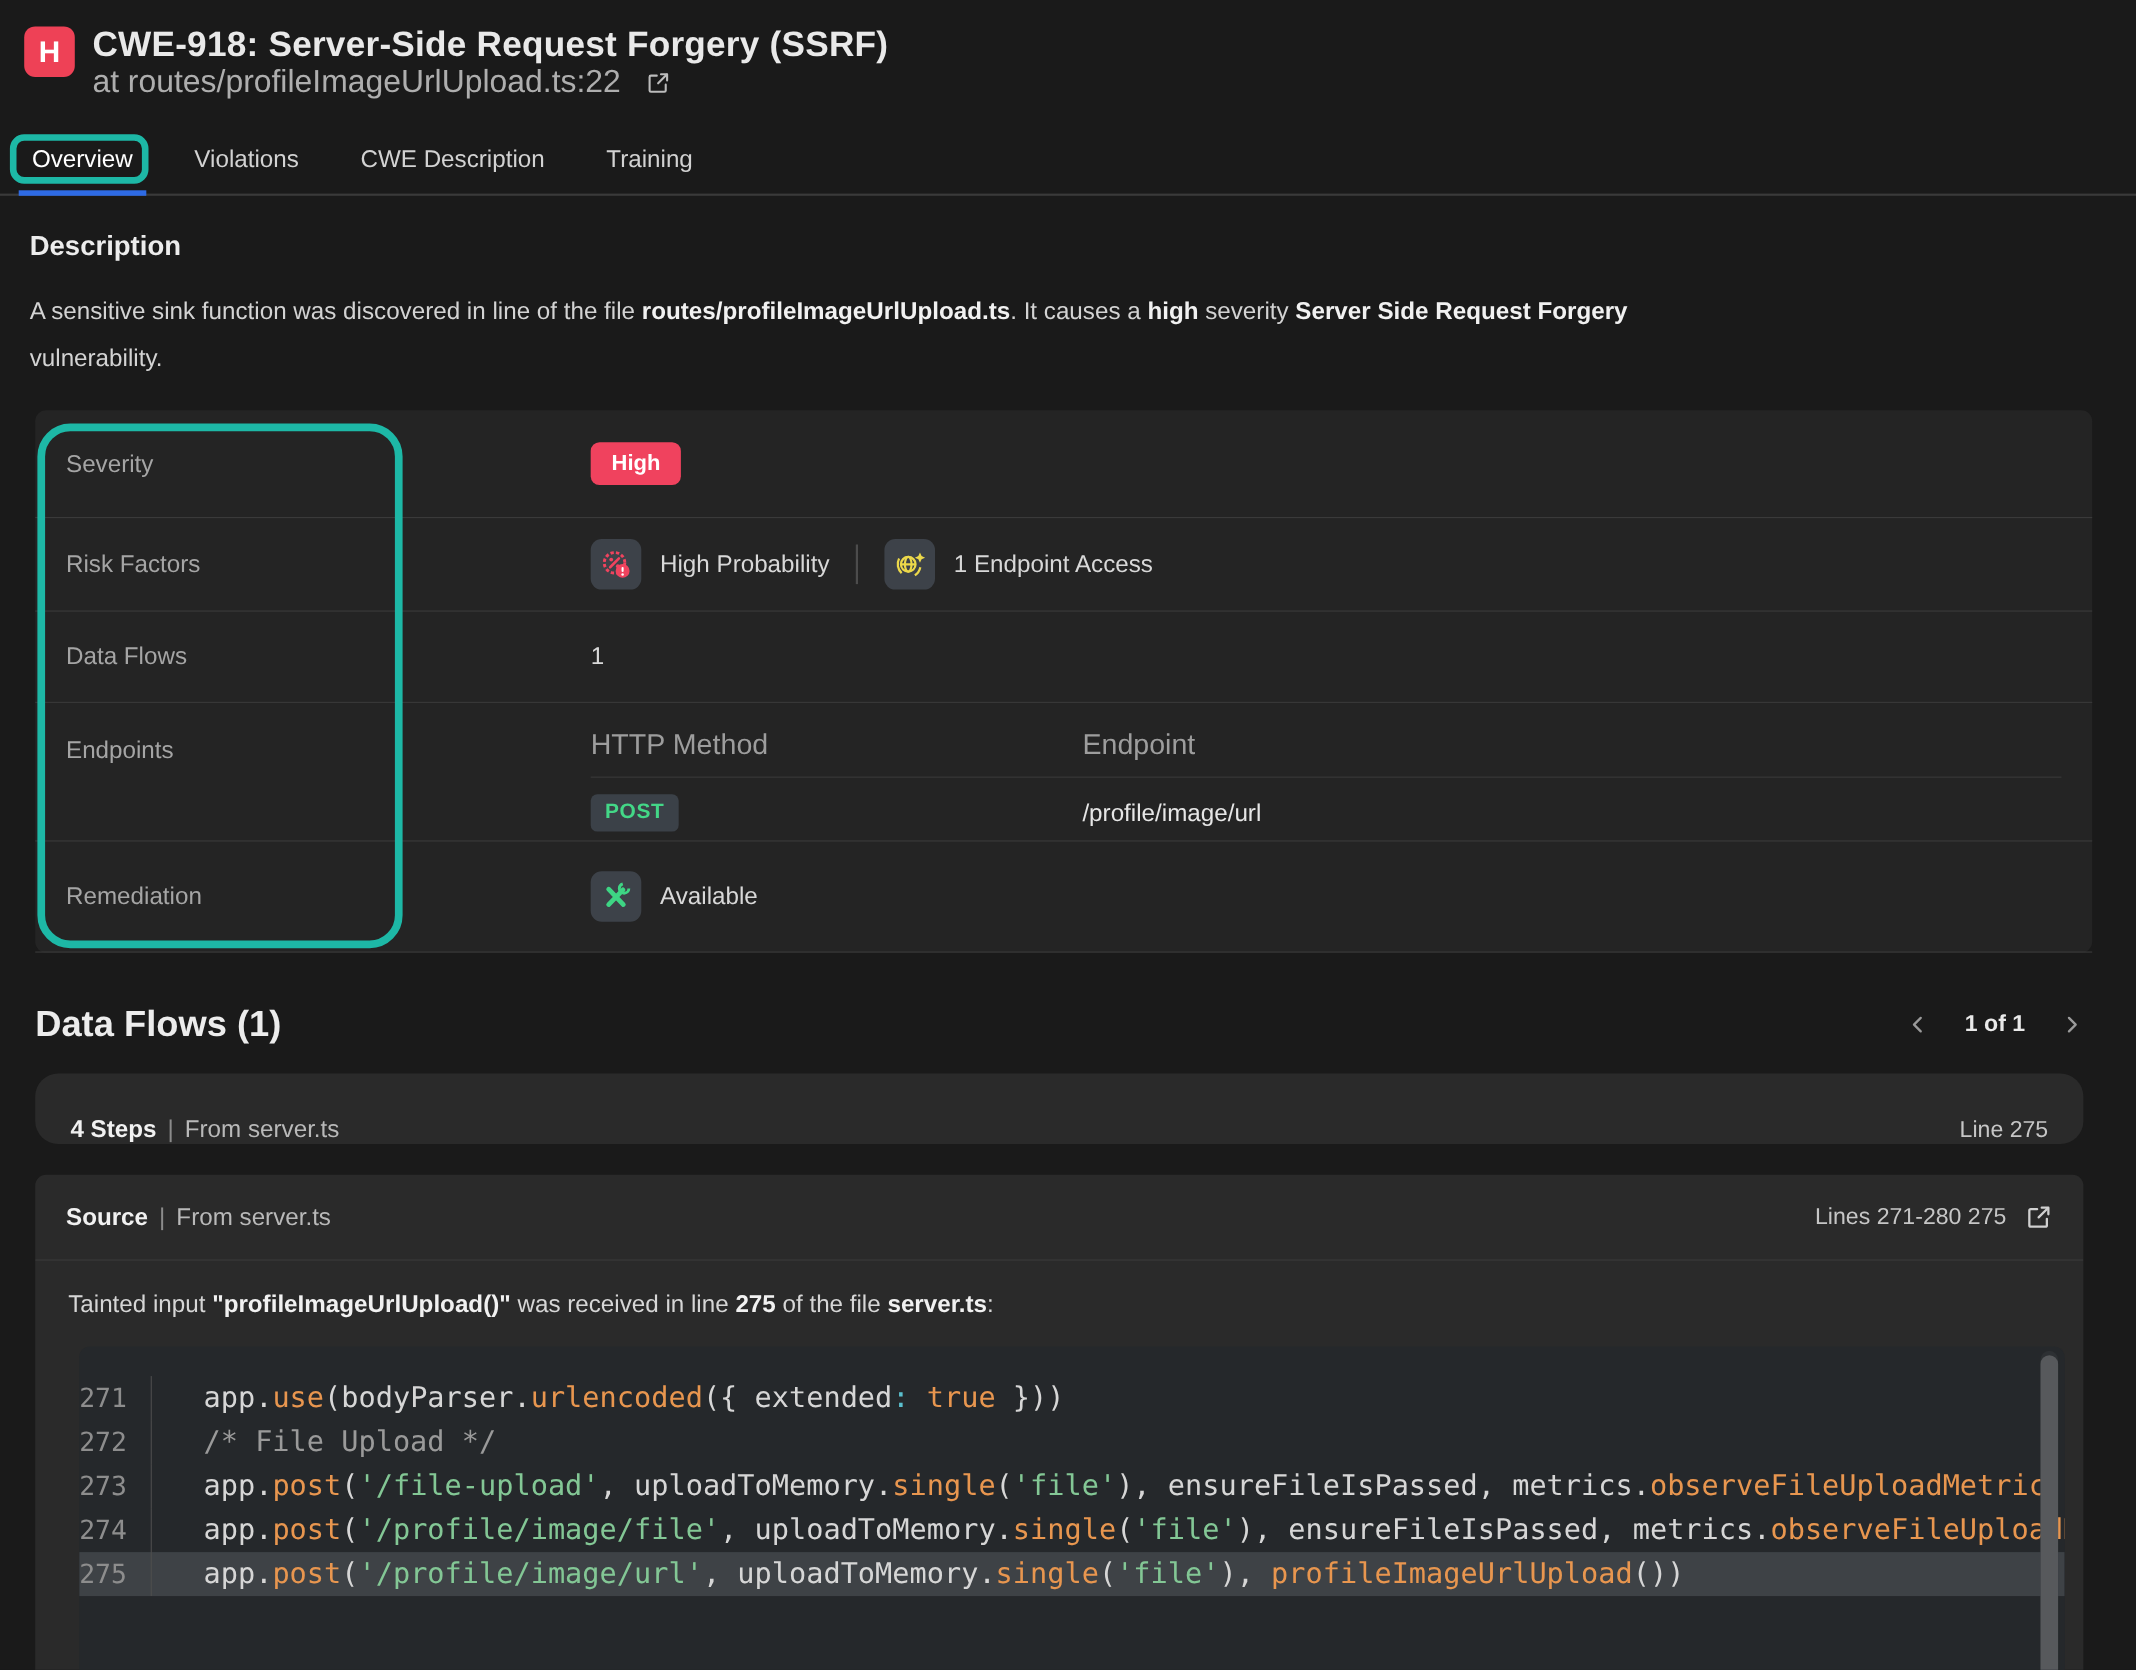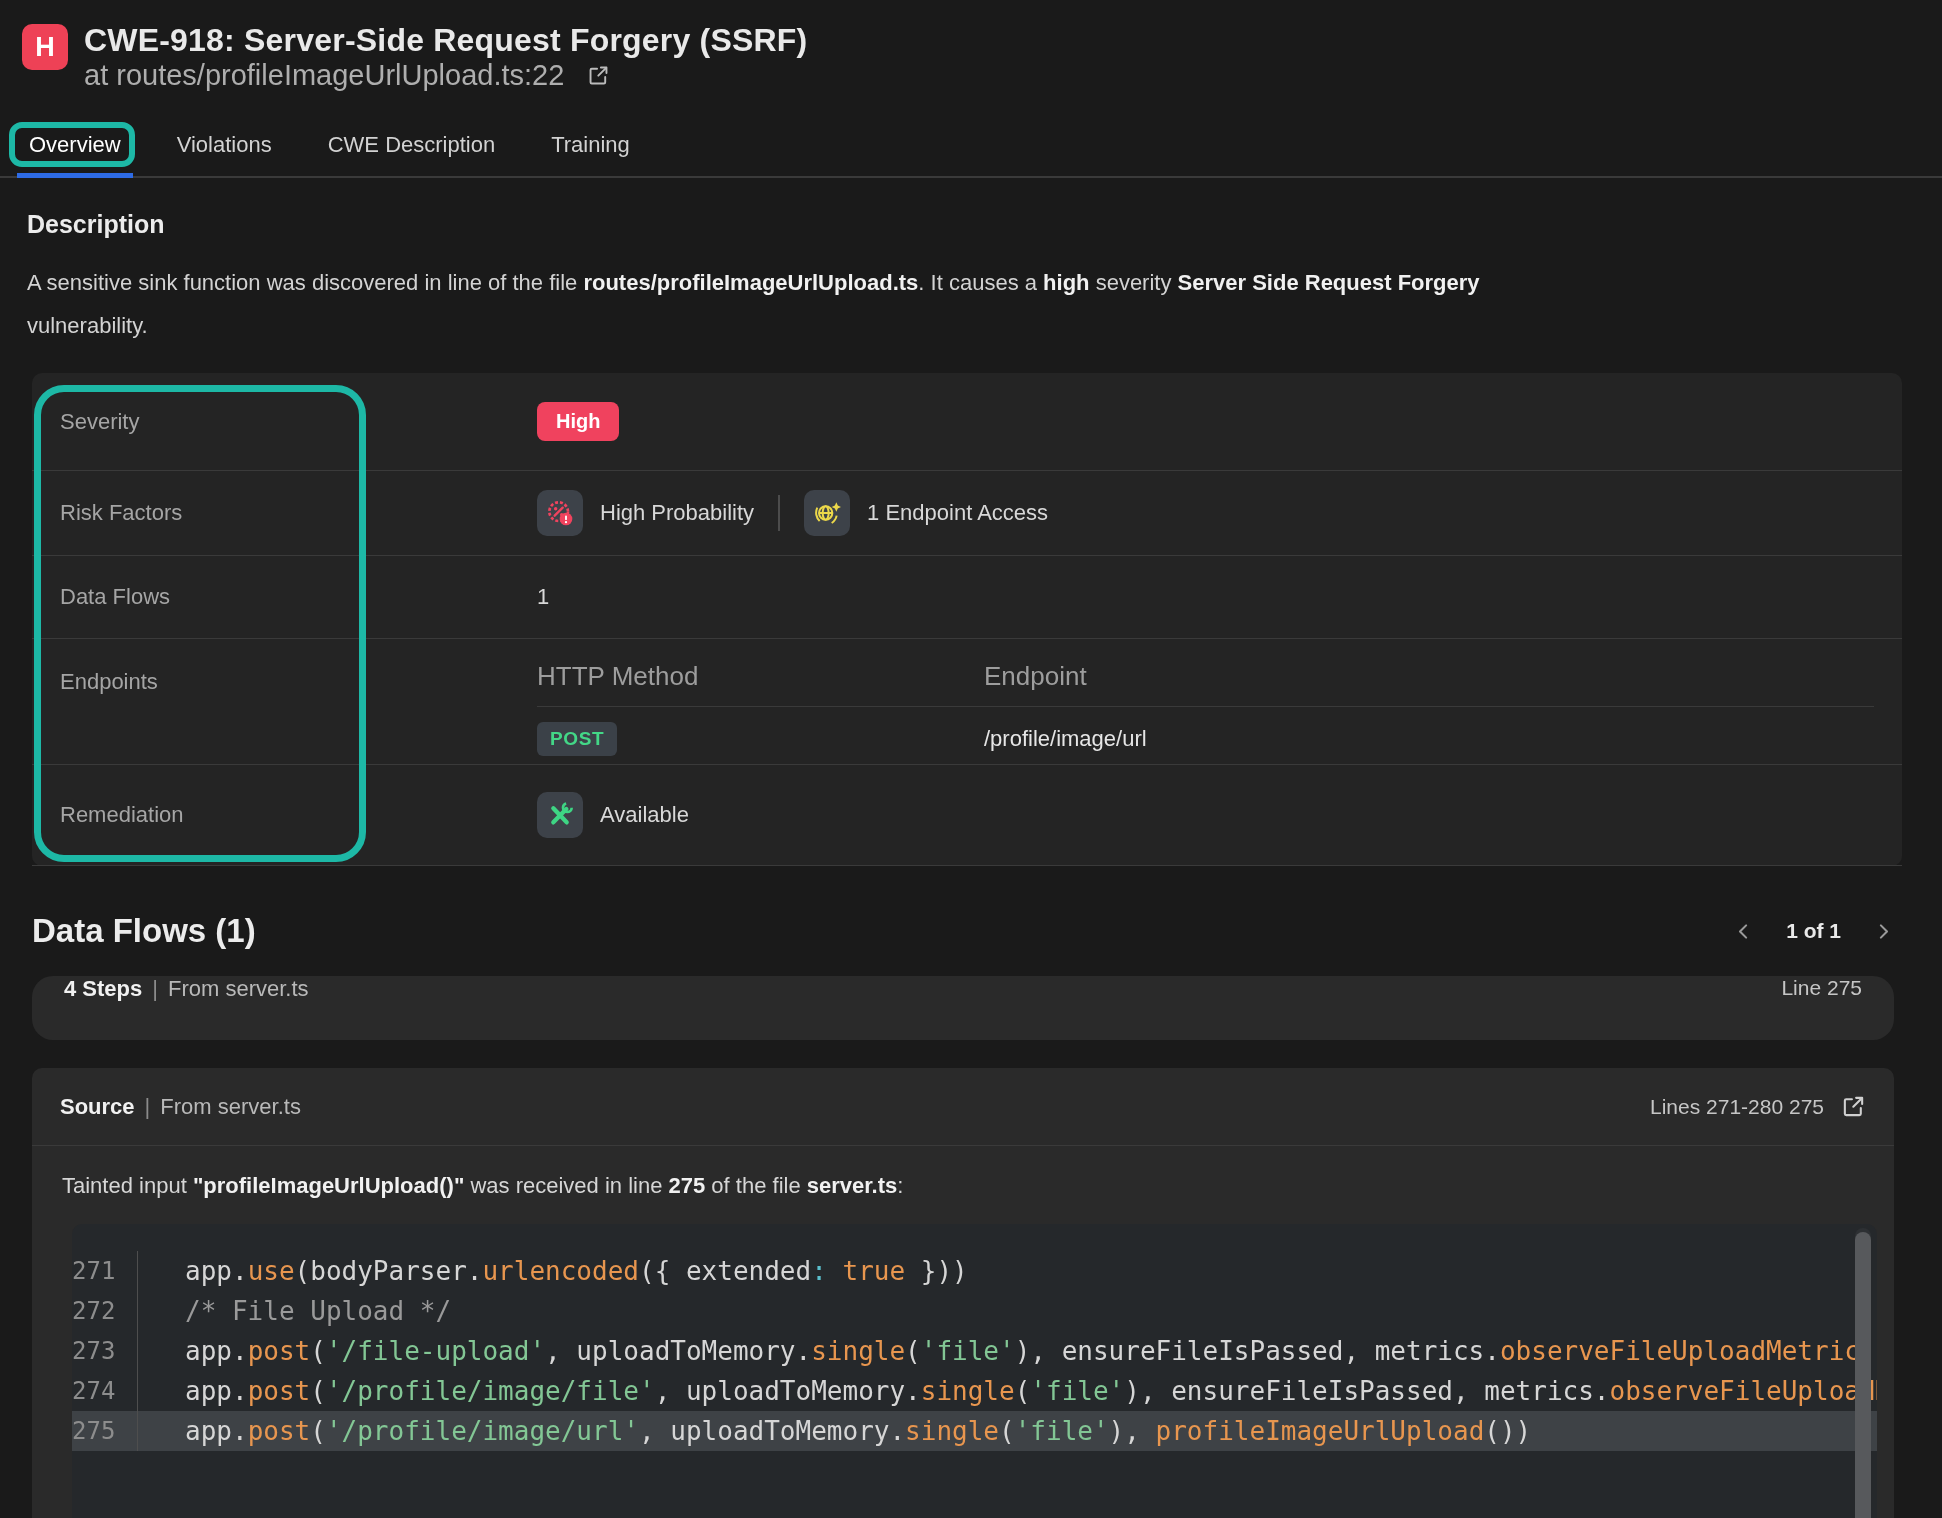--- a/index.html
+++ b/index.html
@@ -61,21 +61,21 @@
   .details .ring{position:absolute;left:2px;top:12px;width:318px;height:463px;border:7px solid #1db8a6;border-radius:30px;pointer-events:none}
 
   
   .df-header{margin:46px 48px 0 32px;display:flex;justify-content:space-between;align-items:center}
   .df-header h2{font-size:33px;font-weight:700;color:#ececec;margin:0}
   .pager{display:flex;align-items:center;gap:32px}
   .pager .chev{background:none;border:none;padding:0;cursor:pointer;color:#9a9a9a;display:flex}
   .pager .chev svg{width:21px;height:21px}
   .pager .count{font-size:21px;font-weight:700;color:#e9e9e9}
 
-  .steps-bar{margin:26px 48px 0 32px;background:#2a2a2a;border-radius:21px;height:64px;display:flex;align-items:flex-start;padding:0 32px;font-size:22px;cursor:pointer}
+  .steps-bar{margin:26px 48px 0 32px;background:#2a2a2a;border-radius:21px;height:64px;display:flex;align-items:flex-end;padding:0 32px;font-size:22px;cursor:pointer}
   .steps-left{flex:1;color:#b9b9b9;display:flex;gap:10px;align-items:center}
   .steps-line{color:#c6c6c6;font-size:21px}
   .sep{color:#8b8b8b}
 
   
   .source-card{margin:28px 48px 0 32px;background:#2a2a2a;border-radius:10px;height:560px;overflow:hidden}
   .source-head{height:77px;display:flex;align-items:center;justify-content:space-between;padding:0 28px;font-size:22px}
   .source-left{color:#b9b9b9;display:flex;gap:10px;align-items:center}
   .source-right{display:flex;align-items:center;gap:17px;color:#c6c6c6;font-size:21px}
   .source-right svg{width:25px;height:25px;color:#d0d0d0;cursor:pointer}

